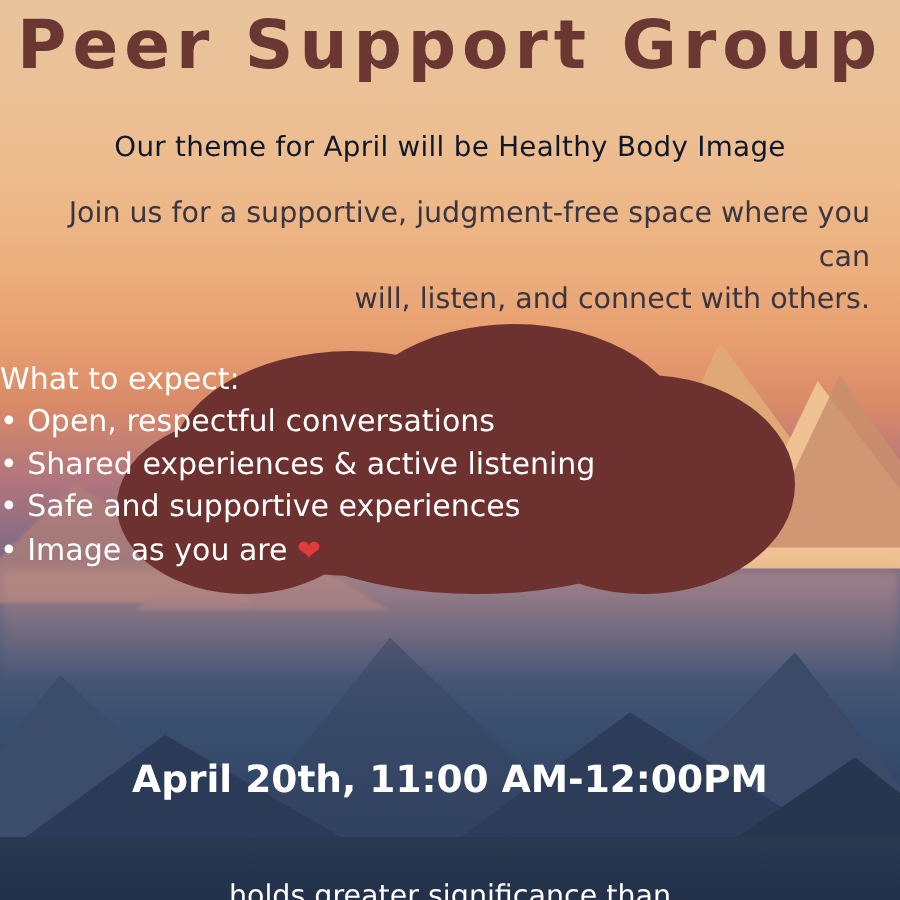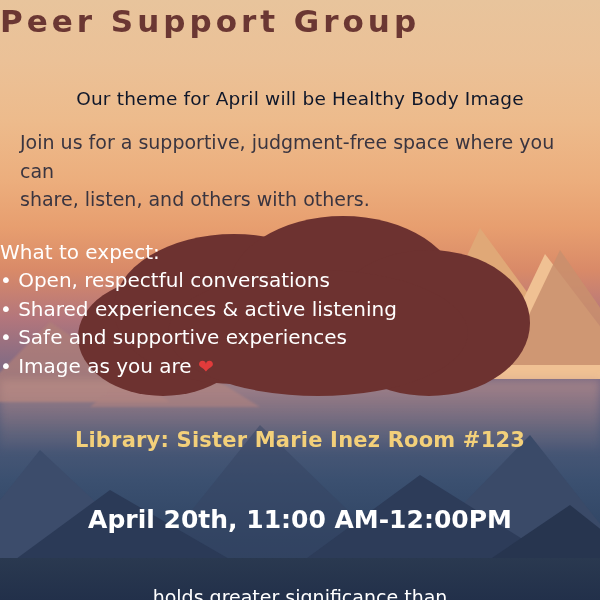--- a/index.html
+++ b/index.html
@@ -152,43 +152,44 @@
   
   .content {
     position: absolute;
     inset: 0;
   }
 
   .title {
     position: absolute;
     top: 4px;
     left: 0; right: 0;
+    text-align: center;
     font-family: "DejaVu Sans", sans-serif;
-    font-size: 31px;
+    font-size: 45px;
     font-weight: 700;
     letter-spacing: 4px;
     color: #6b3733;
     line-height: 1.15;
   }
 
   .theme-line {
     position: absolute;
     top: 88px;
     left: 0; right: 0;
     text-align: center;
     font-size: 18.5px;
     color: #0f172a;
     letter-spacing: 0.2px;
   }
 
   .intro {
     position: absolute;
     top: 128px;
     left: 20px; right: 20px;
-    text-align: left;
+    text-align: right;
     font-size: 19px;
     line-height: 1.5;
     color: #3a3540;
   }
 
   
   .blob {
     position: absolute;
     left: 78px;
     top: 216px;
@@ -280,21 +281,21 @@
   </div>
 
   <div class="content">
 
     <div class="title">Peer Support Group</div>
 
     <div class="theme-line">Our theme for April will be Healthy Body Image</div>
 
     <div class="intro">
       <span>Join us for a supportive, judgment-free space where you can</span><br>
-      <span>share, listen, and others with others.</span>
+      <span>will, listen, and connect with others.</span>
     </div>
 
     <div class="blob">
       <div class="lobe lobe-a"></div>
       <div class="lobe lobe-b"></div>
       <div class="lobe lobe-c"></div>
       <div class="lobe lobe-d"></div>
       <div class="lobe lobe-e"></div>
     </div>
 
@@ -302,21 +303,20 @@
       <span class="lead">What to expect:</span>
       <span class="item">• Open, respectful conversations</span>
       <span class="item">• Shared experiences &amp; active listening</span>
       <span class="item">• Safe and supportive experiences</span>
       <span class="item">
         <span>• Image as you are</span>
         <span class="heart">❤</span>
       </span>
     </div>
 
-    <div class="location">Library: Sister Marie Inez Room #123</div>
 
     <div class="datetime">April 20th, 11:00 AM-12:00PM</div>
 
     <div class="quote">
       <br>
       <span>holds greater significance than</span>
     </div>
 
   </div>
 </div>

